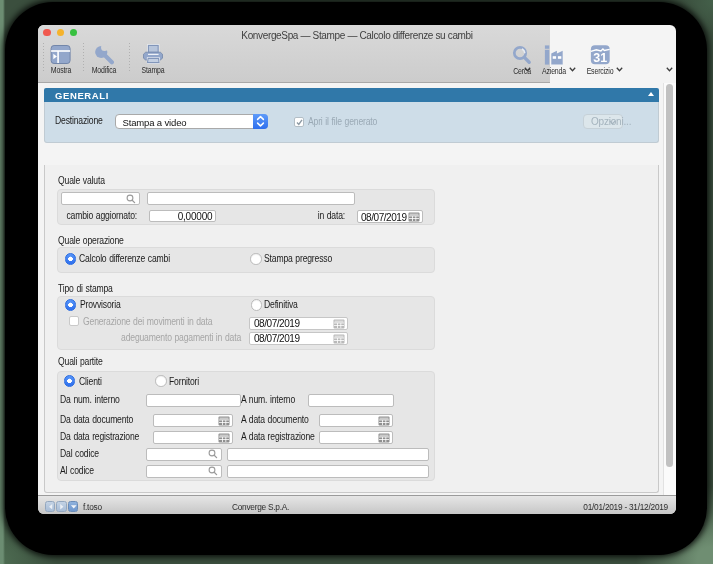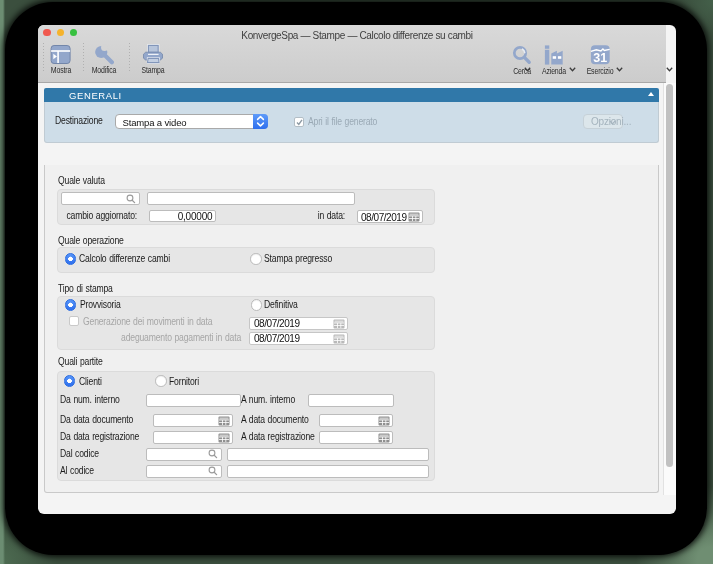--- a/index.html
+++ b/index.html
@@ -1,26 +1,26 @@
 <!DOCTYPE html>
 <html><head><meta charset="utf-8">
 <style>
 html,body{margin:0;padding:0;}
 body{width:713px;height:564px;overflow:hidden;position:relative;font-family:"Liberation Sans",sans-serif;background:linear-gradient(90deg,#6c8d72 0,#6c8d72 3px,rgba(108,141,114,0) 5px),radial-gradient(circle at 711px 561px,#6f8e72 0,#6f8e72 14px,rgba(111,142,114,0) 75px),radial-gradient(circle at 713px 1px,#44604a 0,rgba(68,96,74,0) 32px),radial-gradient(circle at 2px 561px,#4d6b51 0,rgba(77,107,81,0) 55px),#3b4f3e;}
 .shadow{position:absolute;left:5px;top:2px;width:702px;height:553px;background:#000;border-radius:48px;box-shadow:0 0 6px 2px rgba(0,0,0,.85);}
 .win{position:absolute;left:38px;top:25px;width:638px;height:489px;border-radius:6px;background:#f4f4f4;overflow:hidden;}
-.chrome{position:absolute;left:0;top:0;width:628px;height:57px;background:linear-gradient(#d9d9d9,#cccccc);border-bottom:1px solid #a8a8a8;}
+.chrome{position:absolute;left:0;top:0;width:512px;height:57px;background:linear-gradient(#d9d9d9,#cccccc);border-bottom:1px solid #a8a8a8;}
 .tl{position:absolute;width:7.5px;height:7.5px;border-radius:50%;top:3.8px;}
 .title{position:absolute;top:4.8px;left:0;width:638px;text-align:center;font-size:10px;letter-spacing:-0.35px;color:#3f3f3f;}
 .sep{position:absolute;top:18px;width:1px;height:28px;background-image:repeating-linear-gradient(#b0b0b0 0 1px,transparent 1px 3px);}
 .tb{position:absolute;top:18.5px;transform:translateX(-50%);text-align:center;}
 .tb svg{display:block;margin:0 auto;}
 .tblab{display:block;margin-top:1px;font-size:8.2px;letter-spacing:-0.2px;color:#2c2c2c;white-space:nowrap;transform:scaleX(0.85);}
 .hdr{position:absolute;left:6px;width:615px;height:14px;}
-.hdr .ht{position:absolute;left:11px;top:2.5px;font-size:9.5px;font-weight:normal;letter-spacing:0.6px;color:#fff;margin-left:14px;}
+.hdr .ht{position:absolute;left:11px;top:2.5px;font-size:9.5px;font-weight:bold;letter-spacing:0.6px;color:#fff;}
 .hdr .arr{position:absolute;right:5px;top:4.5px;width:0;height:0;border-left:3.6px solid transparent;border-right:3.6px solid transparent;border-bottom:4.6px solid #fff;}
 .lb{position:absolute;font-size:10px;letter-spacing:-0.2px;word-spacing:0.6px;color:#1c1c1c;white-space:nowrap;line-height:10.5px;transform:scaleX(0.86);transform-origin:left center;}
 .lbr{transform-origin:right center;}
 .dis{color:#a6a6a6;}
 .f{position:absolute;background:#fff;border:1px solid #bcbcbc;border-radius:2px;box-sizing:border-box;}
 .box{position:absolute;left:18.5px;width:378px;background:#e6e6e6;border:1px solid #dbdbdb;border-radius:4px;box-sizing:border-box;}
 .rad{position:absolute;width:11.6px;height:11.6px;border-radius:50%;box-sizing:border-box;}
 .rsel{background:radial-gradient(circle at 50% 48%,#fff 0 2.1px,rgba(255,255,255,0) 2.4px),linear-gradient(#5795f8,#2e6fee);border:0.5px solid #2a6be0;}
 .run{background:#fff;border:1px solid #b9b9b9;box-shadow:inset 0 1px 1px rgba(0,0,0,.06);}
 .cb{position:absolute;width:10px;height:10px;background:#fff;border:1px solid #bfbfbf;border-radius:2px;box-sizing:border-box;}
@@ -296,13 +296,33 @@
   <div class="f" style="left:108px;top:439.5px;width:76px;height:13px;">
     <svg width="10" height="10" viewBox="0 0 10 10" style="position:absolute;right:3px;top:0.5px;">
       <circle cx="4" cy="4" r="2.9" fill="none" stroke="#9b9b9b" stroke-width="1.1"></circle>
       <line x1="6.2" y1="6.2" x2="8.6" y2="8.6" stroke="#9b9b9b" stroke-width="1.3" stroke-linecap="round"></line>
     </svg>
   </div>
   <div class="f" style="left:189px;top:439.5px;width:202px;height:13px;"></div>
   <div class="scroll">
       <div class="thumb"></div>
     </div>
+  <div class="status">
+    <div class="sbtn" style="left:6.5px;background:linear-gradient(#c3d2e4,#a8bdd7);">
+      <svg width="9.5" height="9.5" viewBox="0 0 10 10" style="display:block;">
+          <path d="M6.6 2 L3.2 5 L6.6 8 Z" fill="#ecf0f5"></path>
+        </svg>
+    </div>
+    <div class="sbtn" style="left:18px;background:linear-gradient(#c3d2e4,#a8bdd7);">
+      <svg width="9.5" height="9.5" viewBox="0 0 10 10" style="display:block;">
+          <path d="M3.4 2 L6.8 5 L3.4 8 Z" fill="#ecf0f5"></path>
+        </svg>
+    </div>
+    <div class="sbtn" style="left:29.5px;background:linear-gradient(#8fb2dd,#6f97cd);border-color:#6a8cb8;">
+      <svg width="9.5" height="9.5" viewBox="0 0 10 10" style="display:block;">
+          <path d="M2 3.4 L5 6.8 L8 3.4 Z" fill="#f2f5f9"></path>
+        </svg>
+    </div>
+    <span class="stx" style="left:45px;">f.toso</span>
+    <span class="stx" style="left:194px;">Converge S.p.A.</span>
+    <span class="stx" style="right:8px;">01/01/2019 - 31/12/2019</span>
+  </div>
 </div>
 
 </body></html>

